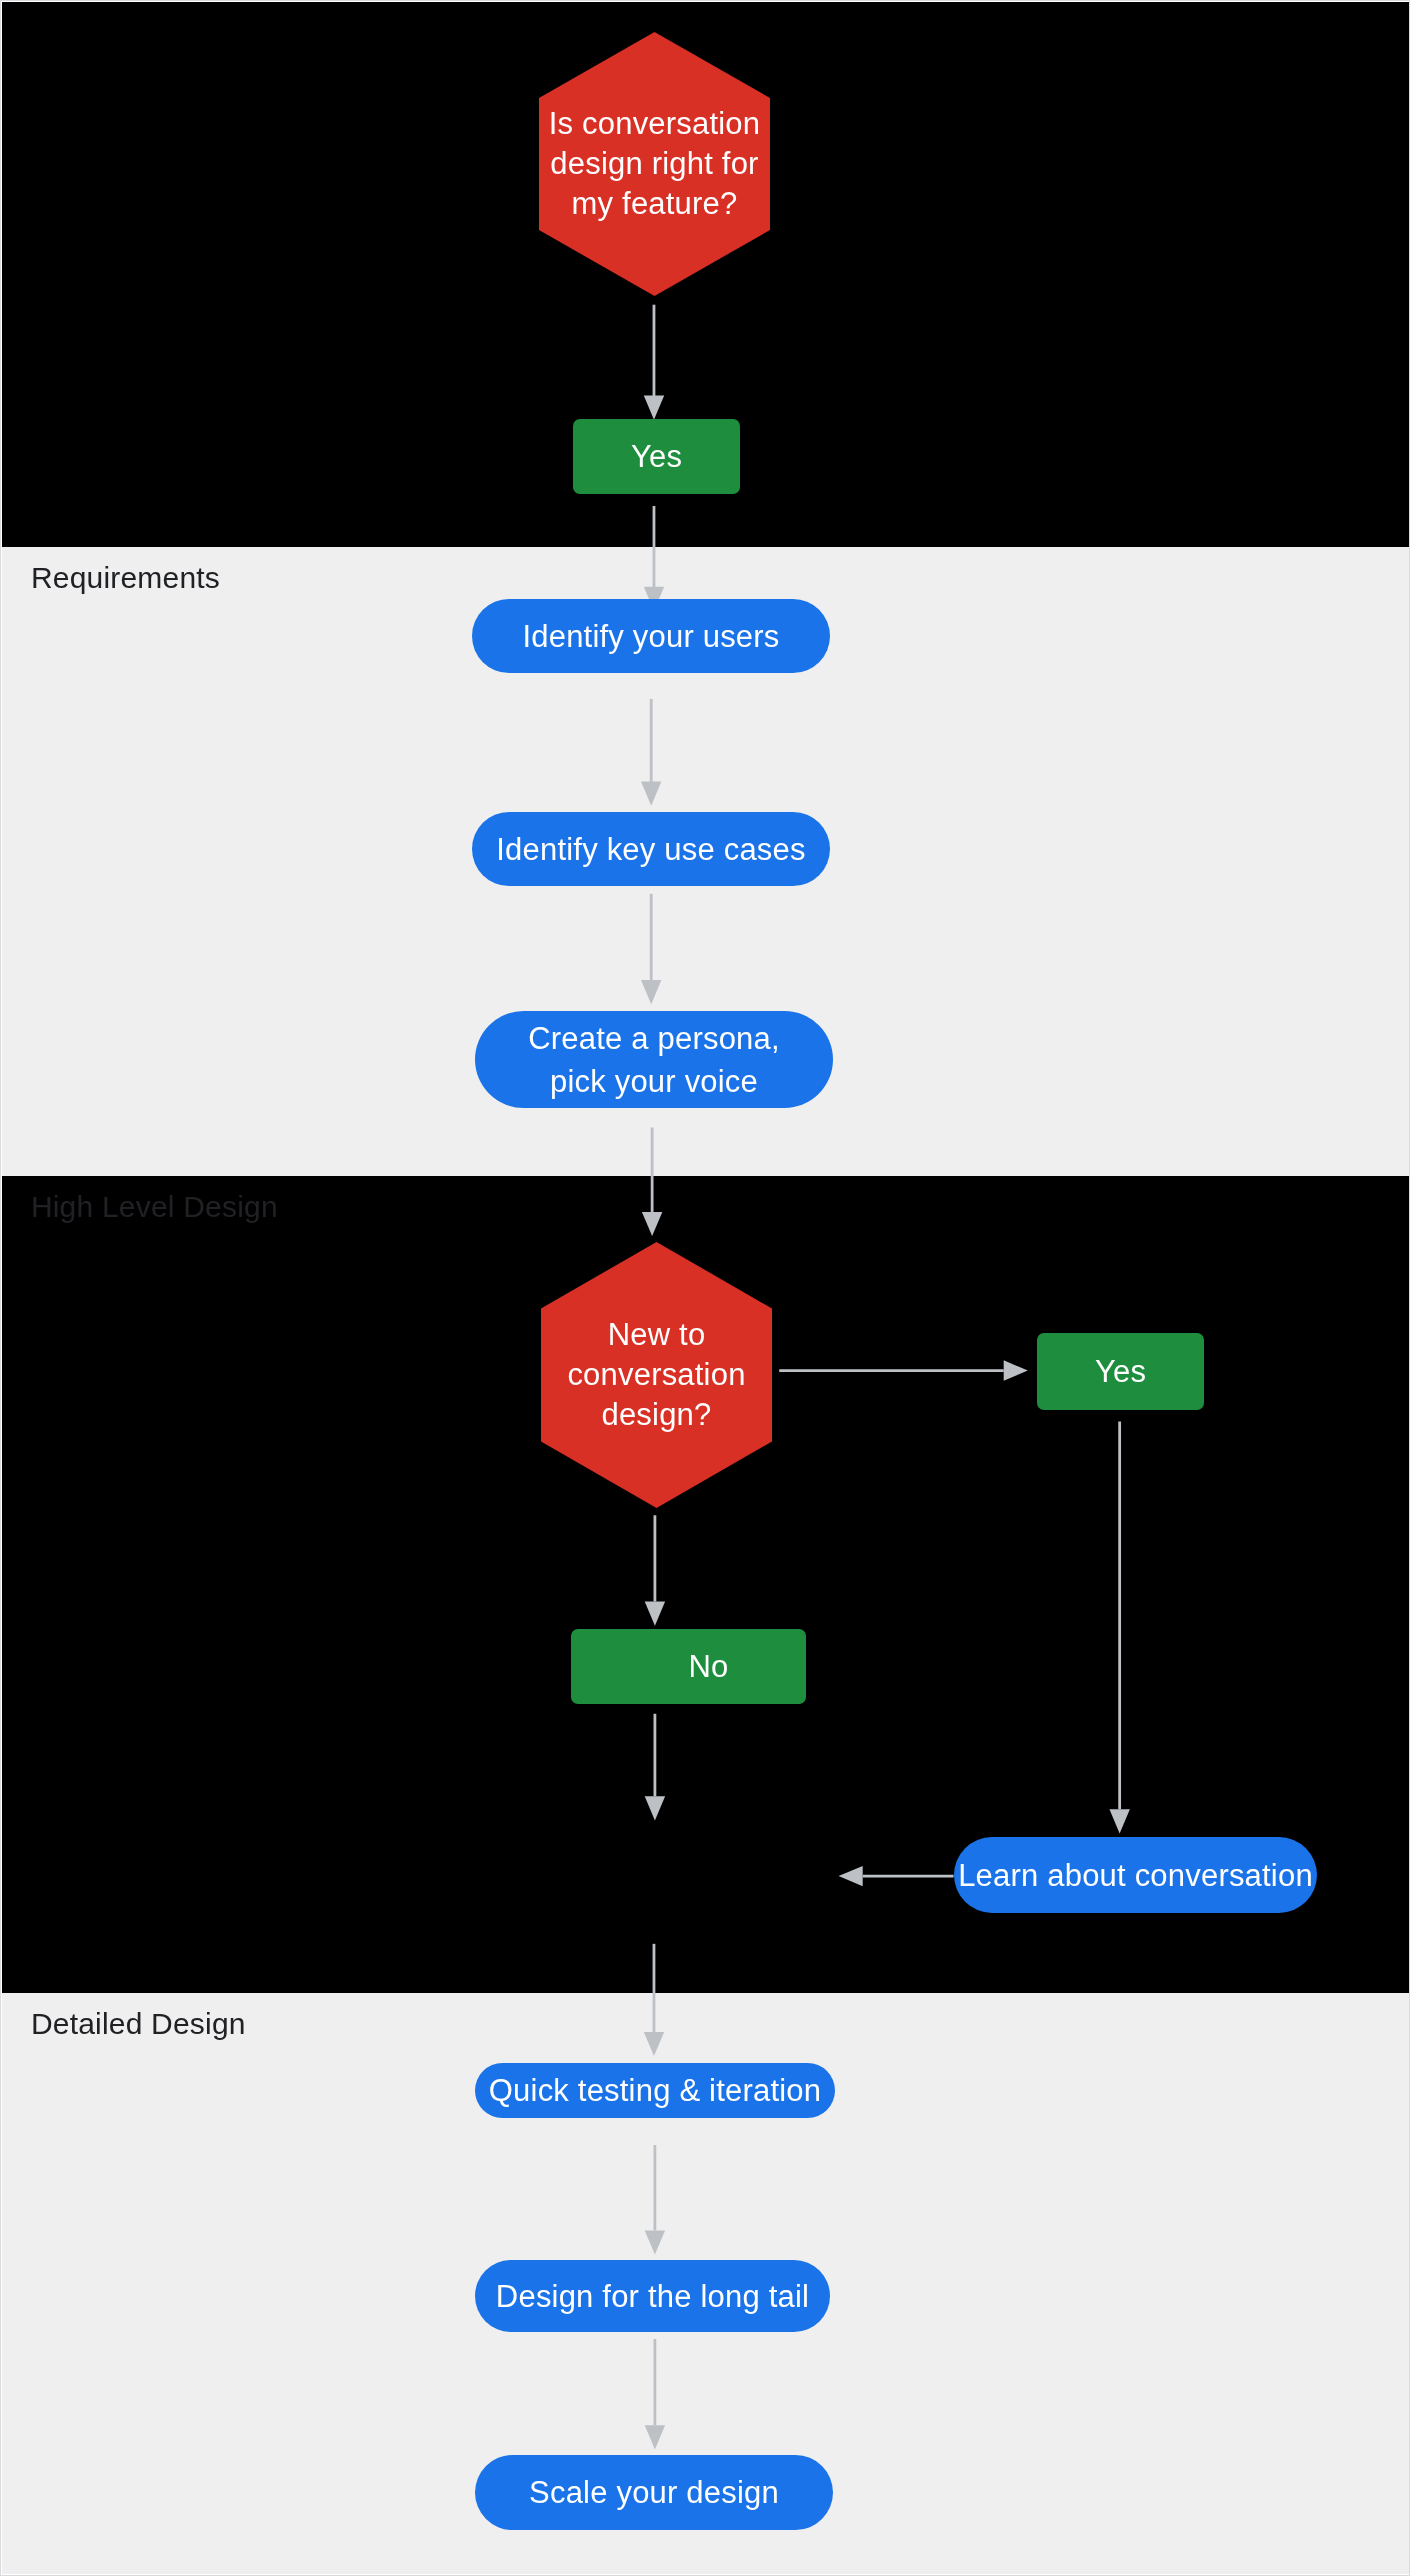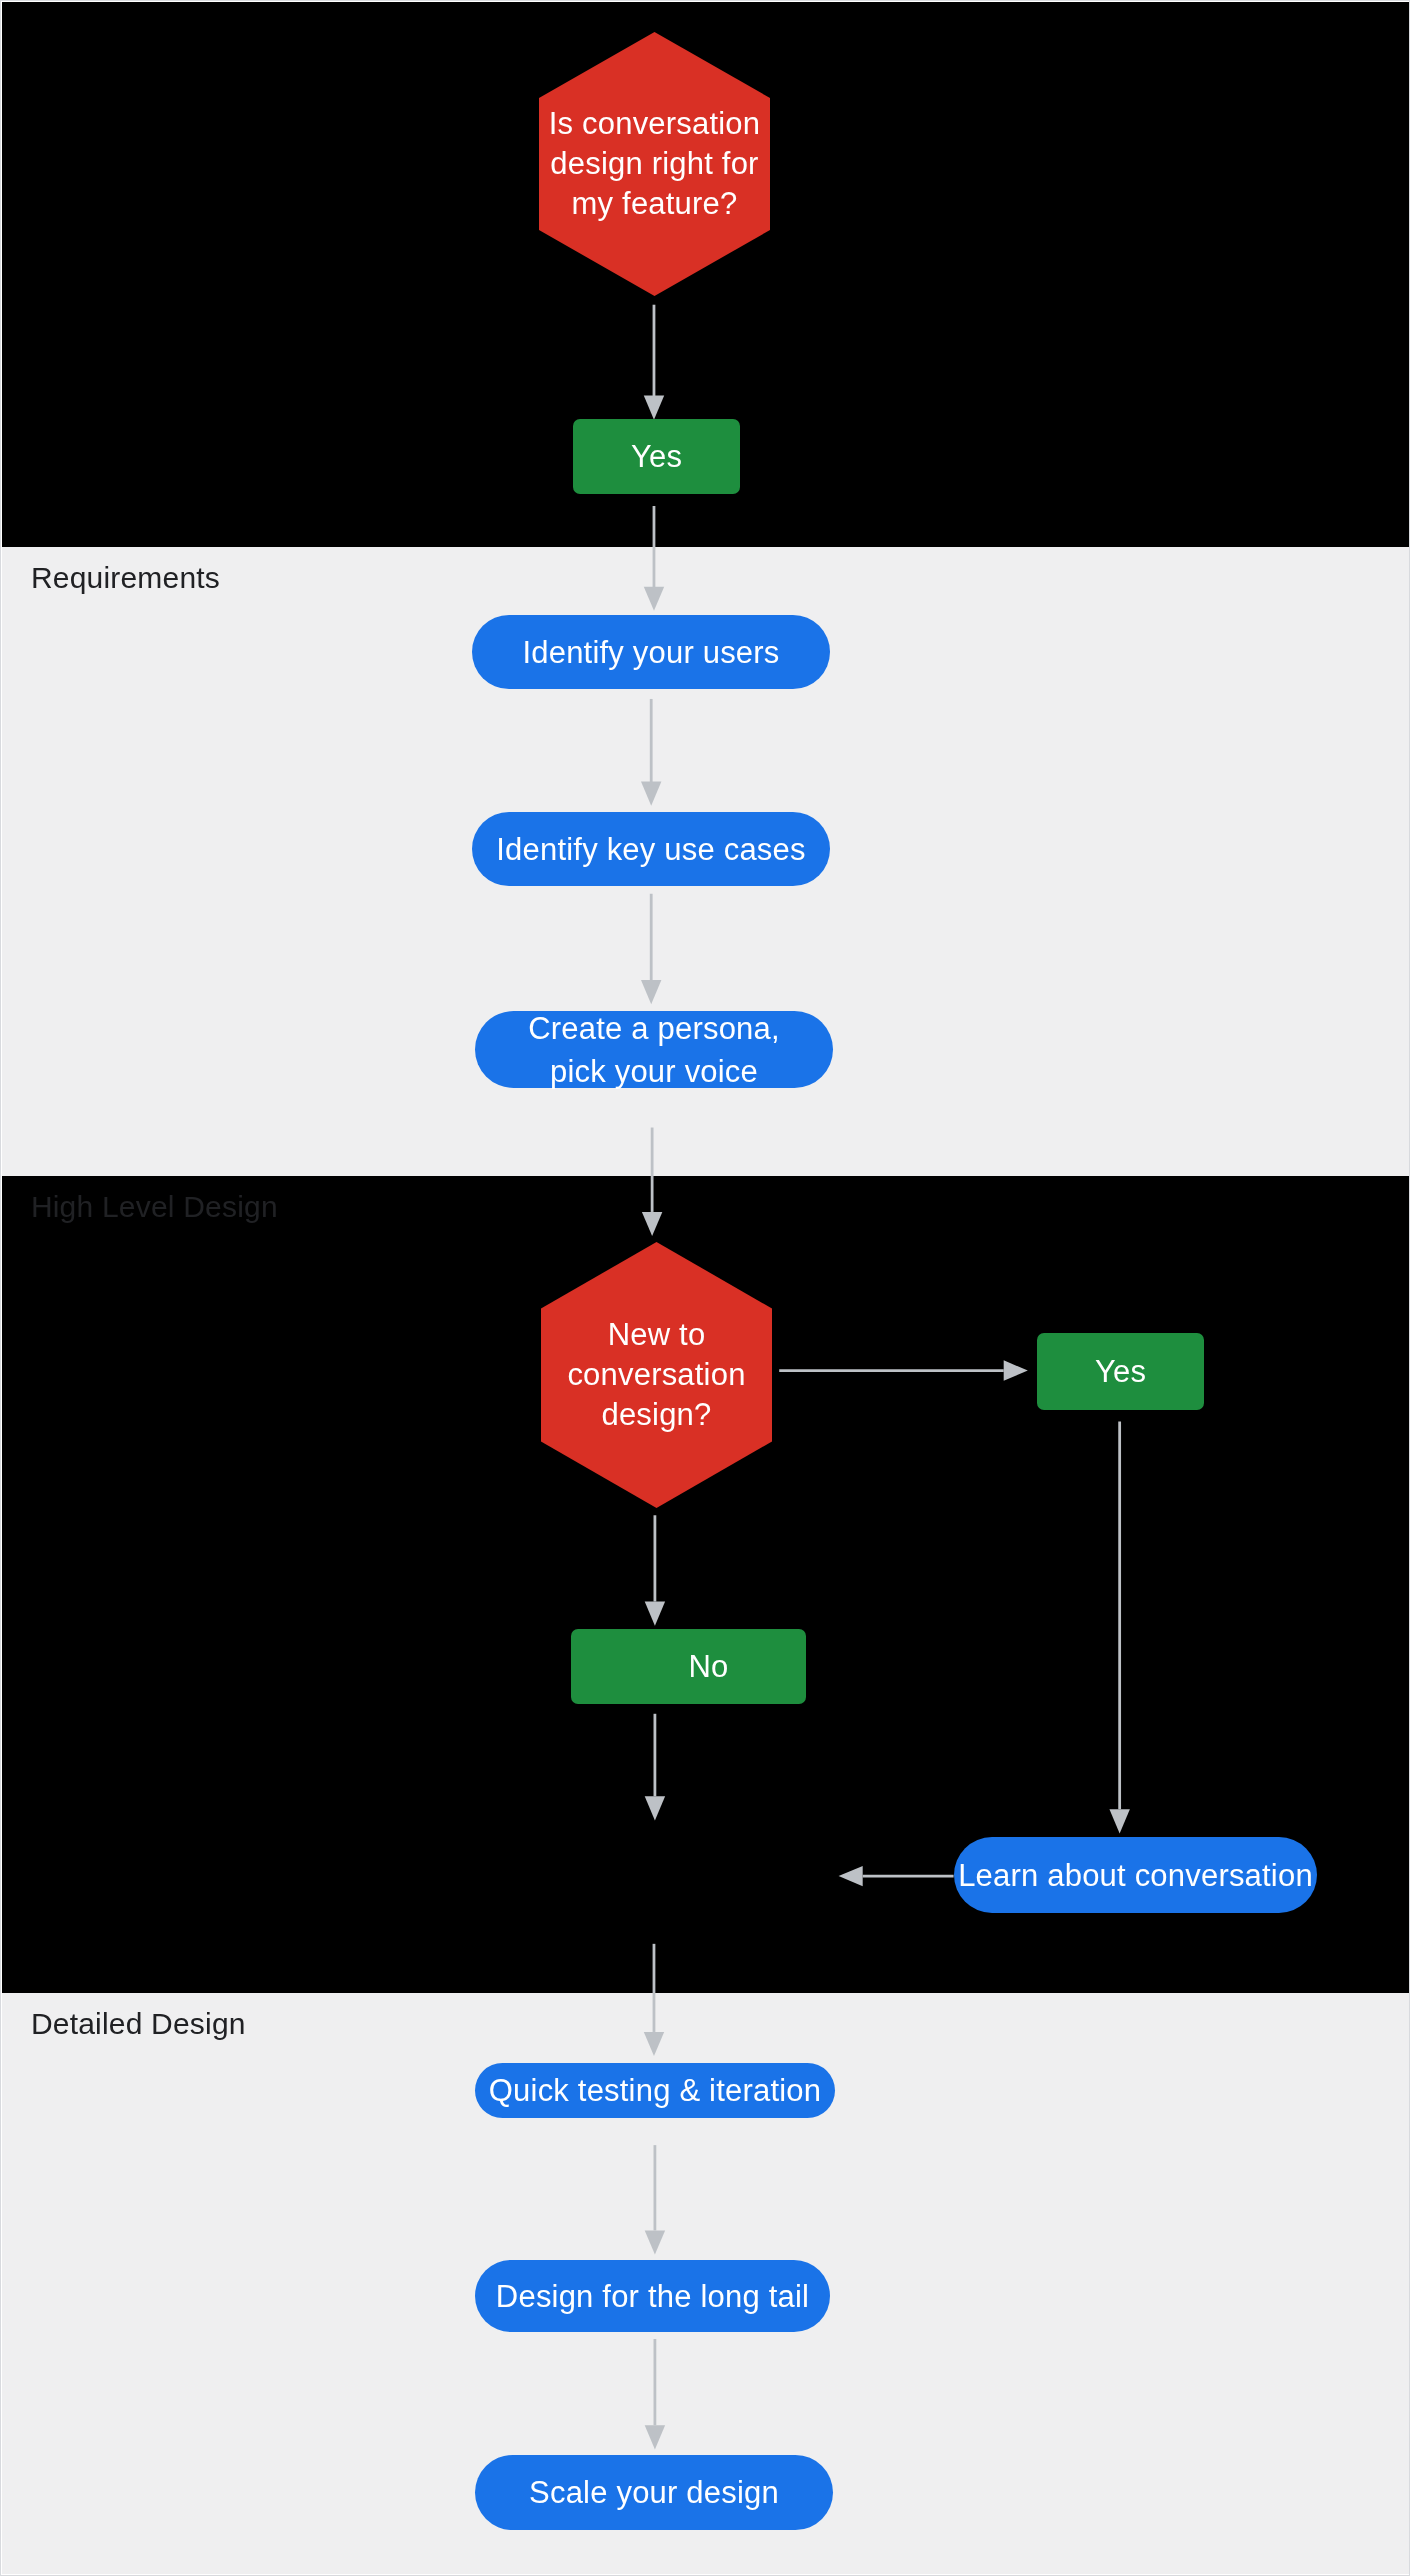--- a/index.html
+++ b/index.html
@@ -70,23 +70,23 @@
     border-radius: 7px;
   }
   .hex {
     background: var(--decision-red, #d93025);
     clip-path: polygon(50% 0%, 100% 25%, 100% 75%, 50% 100%, 0% 75%, 0% 25%);
     line-height: 40px;
   }
 
   #n-question-fit       { left: 539px;  top: 32px;   width: 231px; height: 264px; }
   #n-answer-fit-yes     { left: 573px;  top: 419px;  width: 167px; height: 75px; }
-  #n-identify-users     { left: 472px;  top: 615px;  width: 358px; height: 74px; }
+  #n-identify-users     { left: 472px;  top: 599px;  width: 358px; height: 74px; }
   #n-identify-use-cases { left: 472px;  top: 812px;  width: 358px; height: 74px; }
-  #n-create-persona     { left: 475px;  top: 1011px; width: 358px; height: 77px; }
+  #n-create-persona     { left: 475px;  top: 1011px; width: 358px; height: 97px; }
   #n-question-new       { left: 541px;  top: 1242px; width: 231px; height: 266px; }
   #n-answer-new-yes     { left: 1037px; top: 1333px; width: 167px; height: 77px; }
   #n-answer-new-no      { left: 571px;  top: 1629px; width: 195px; height: 75px; padding-left: 40px; }
   #n-sample-dialogs     { left: 473px;  top: 1826px; width: 360px; height: 110px; }
   #n-learn-conversation { left: 954px; top: 1837px; width: 363px; height: 76px; }
   #n-quick-testing      { left: 475px;  top: 2063px; width: 360px; height: 55px; }
   #n-long-tail          { left: 475px;  top: 2260px; width: 355px; height: 72px; }
   #n-scale-design       { left: 475px;  top: 2455px; width: 358px; height: 75px; }
 </style>
 </head>

